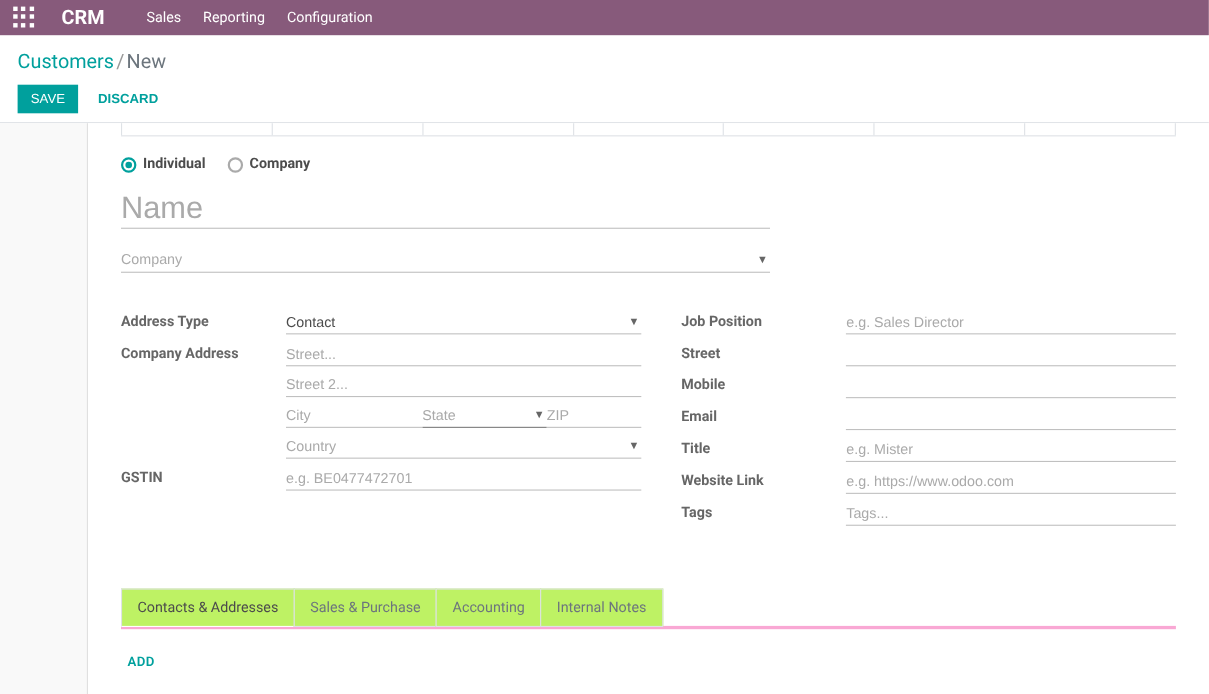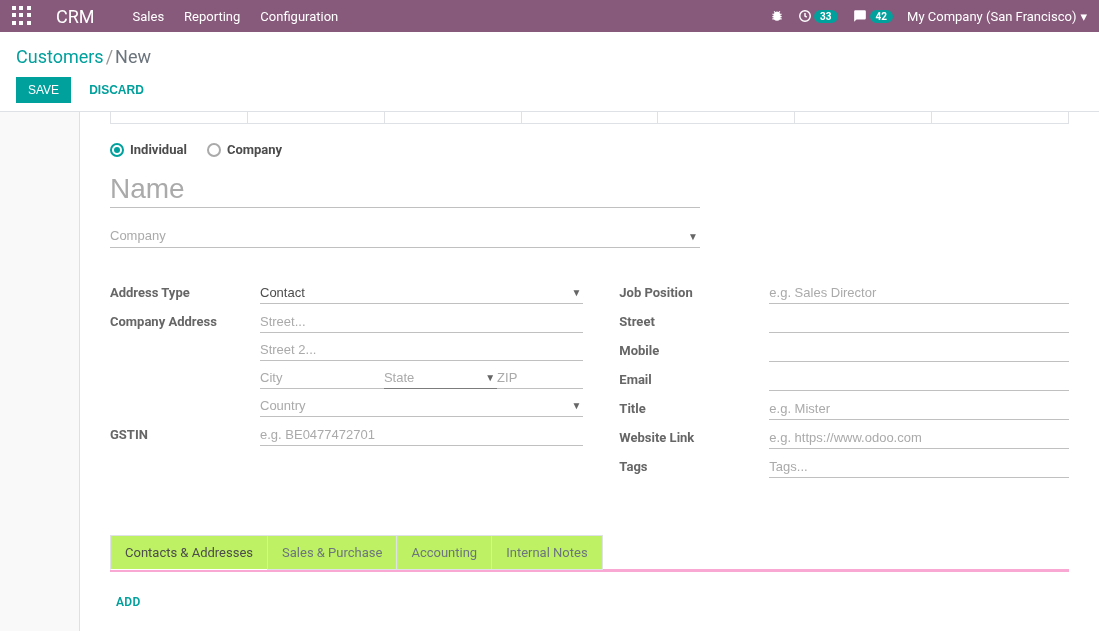--- a/index.html
+++ b/index.html
@@ -1,21 +1,21 @@
 <!DOCTYPE html>
 <html><head>
   <meta charset="utf-8">
   <style>
     * { box-sizing: border-box; margin: 0; padding: 0; }
     body { font-family: -apple-system, BlinkMacSystemFont, "Segoe UI", Roboto, sans-serif; font-size: 13px; color: #4c4c4c; background: #fff; }
     
     .topnav { background: #875a7b; height: 32px; display: flex; align-items: center; padding: 0 12px; color: #fff; }
     .apps-icon { width: 20px; height: 20px; display: grid; grid-template-columns: repeat(3, 1fr); grid-template-rows: repeat(3, 1fr); gap: 2px; margin-right: 24px; cursor: pointer; }
     .apps-icon span { background: #fff; width: 4px; height: 4px; }
-    .brand { font-size: 18px; font-weight: 400; margin-right: 38px; }
+    .brand { font-size: 18px; font-weight: 700; margin-right: 38px; }
     .nav-links { display: flex; gap: 20px; }
     .nav-link { color: #fff; cursor: pointer; font-size: 13px; }
     .nav-right { margin-left: auto; display: flex; align-items: center; gap: 14px; }
     .nav-icon { cursor: pointer; font-size: 14px; display: flex; align-items: center; position: relative; }
     .badge { background: #00a09d; color: #fff; border-radius: 10px; padding: 1px 6px; font-size: 10px; font-weight: 700; margin-left: 2px; }
     .company-selector { cursor: pointer; display: flex; align-items: center; gap: 4px; }
     
     .control-panel { padding: 10px 16px 0; border-bottom: 1px solid #dee2e6; }
     .breadcrumb { display: flex; align-items: center; gap: 2px; font-size: 18px; margin: 4px 0 10px; }
     .breadcrumb .link { color: #00a09d; cursor: pointer; }
@@ -85,44 +85,20 @@
       <span></span>
       <span></span>
       <span></span>
   </div>
   <div class="brand">CRM</div>
   <div class="nav-links">
     <div class="nav-link">Sales</div>
     <div class="nav-link">Reporting</div>
     <div class="nav-link">Configuration</div>
   </div>
-  <div class="nav-right">
-    <div class="nav-icon">
-      <svg width="14" height="14" viewBox="0 0 24 24" fill="#fff">
-          <path d="M20 8h-2.8a7 7 0 0 0-1-1.7l1.5-1.5-1.4-1.4-1.6 1.6A6.9 6.9 0 0 0 12 4.1a6.9 6.9 0 0 0-2.7 1l-1.6-1.7-1.4 1.4 1.5 1.5A7 7 0 0 0 6.8 8H4v2h2.1a7 7 0 0 0-.1 1v1H4v2h2v1c0 .34.03.67.1 1H4v2h2.8a7 7 0 0 0 10.4 0H20v-2h-2.1c.07-.33.1-.66.1-1v-1h2v-2h-2v-1c0-.34-.03-.67-.1-1H20V8z"></path>
-        </svg>
-    </div>
-    <div class="nav-icon">
-      <svg width="14" height="14" viewBox="0 0 24 24" fill="none" stroke="#fff" stroke-width="2.5">
-          <circle cx="12" cy="12" r="9"></circle>
-          <path d="M12 7v5l3 2"></path>
-        </svg>
-      <span class="badge">33</span>
-    </div>
-    <div class="nav-icon">
-      <svg width="16" height="14" viewBox="0 0 24 24" fill="#fff">
-          <path d="M20 2H4a2 2 0 0 0-2 2v18l4-4h14a2 2 0 0 0 2-2V4a2 2 0 0 0-2-2z"></path>
-        </svg>
-      <span class="badge">42</span>
-    </div>
-    <div class="company-selector">
-      <span>My Company (San Francisco)</span>
-      <span>▾</span>
-    </div>
-  </div>
 </div>
 
 <div class="control-panel">
   <div class="breadcrumb">
     <span class="link">Customers</span>
     <span class="sep">/</span>
     <span class="current">New</span>
   </div>
   <div class="buttons-row">
     <button class="btn-save">Save</button>

